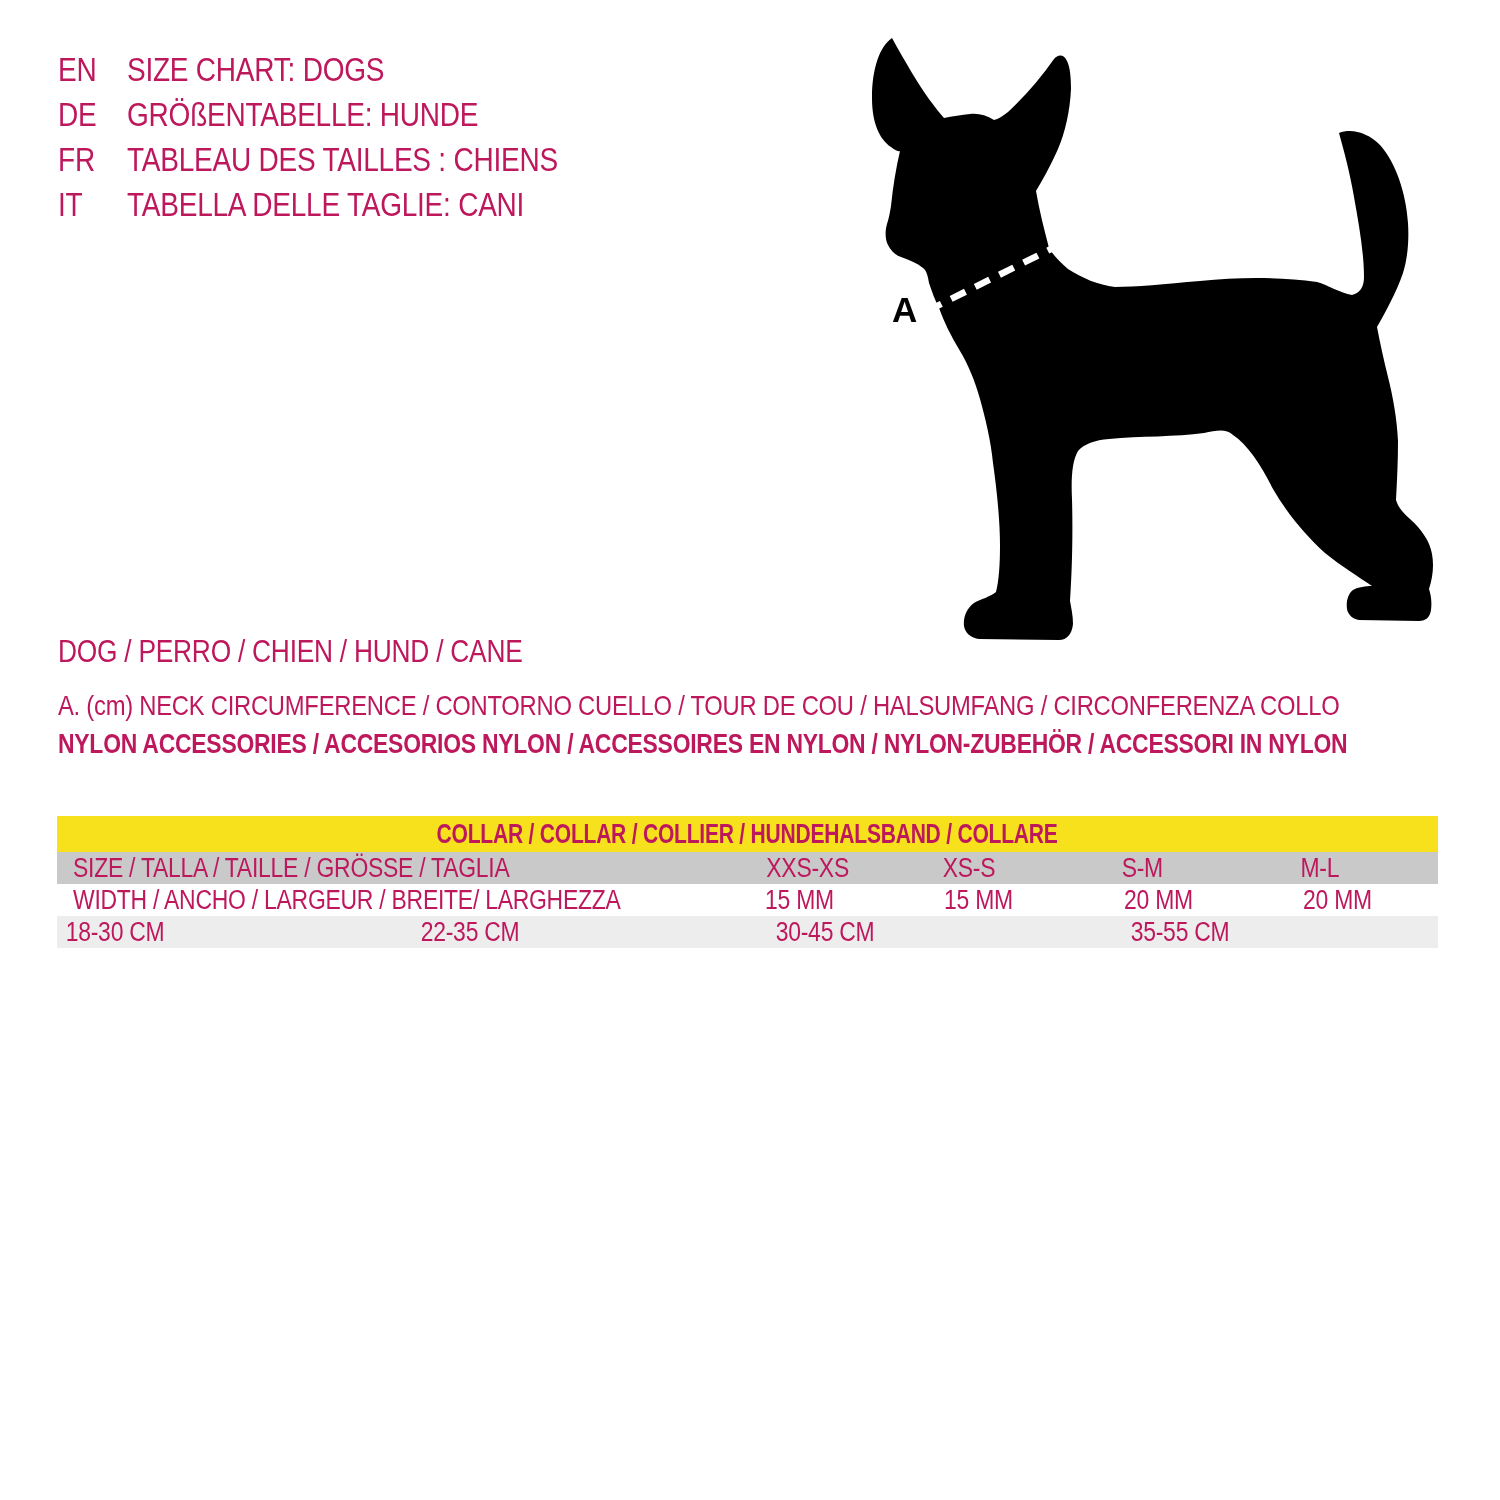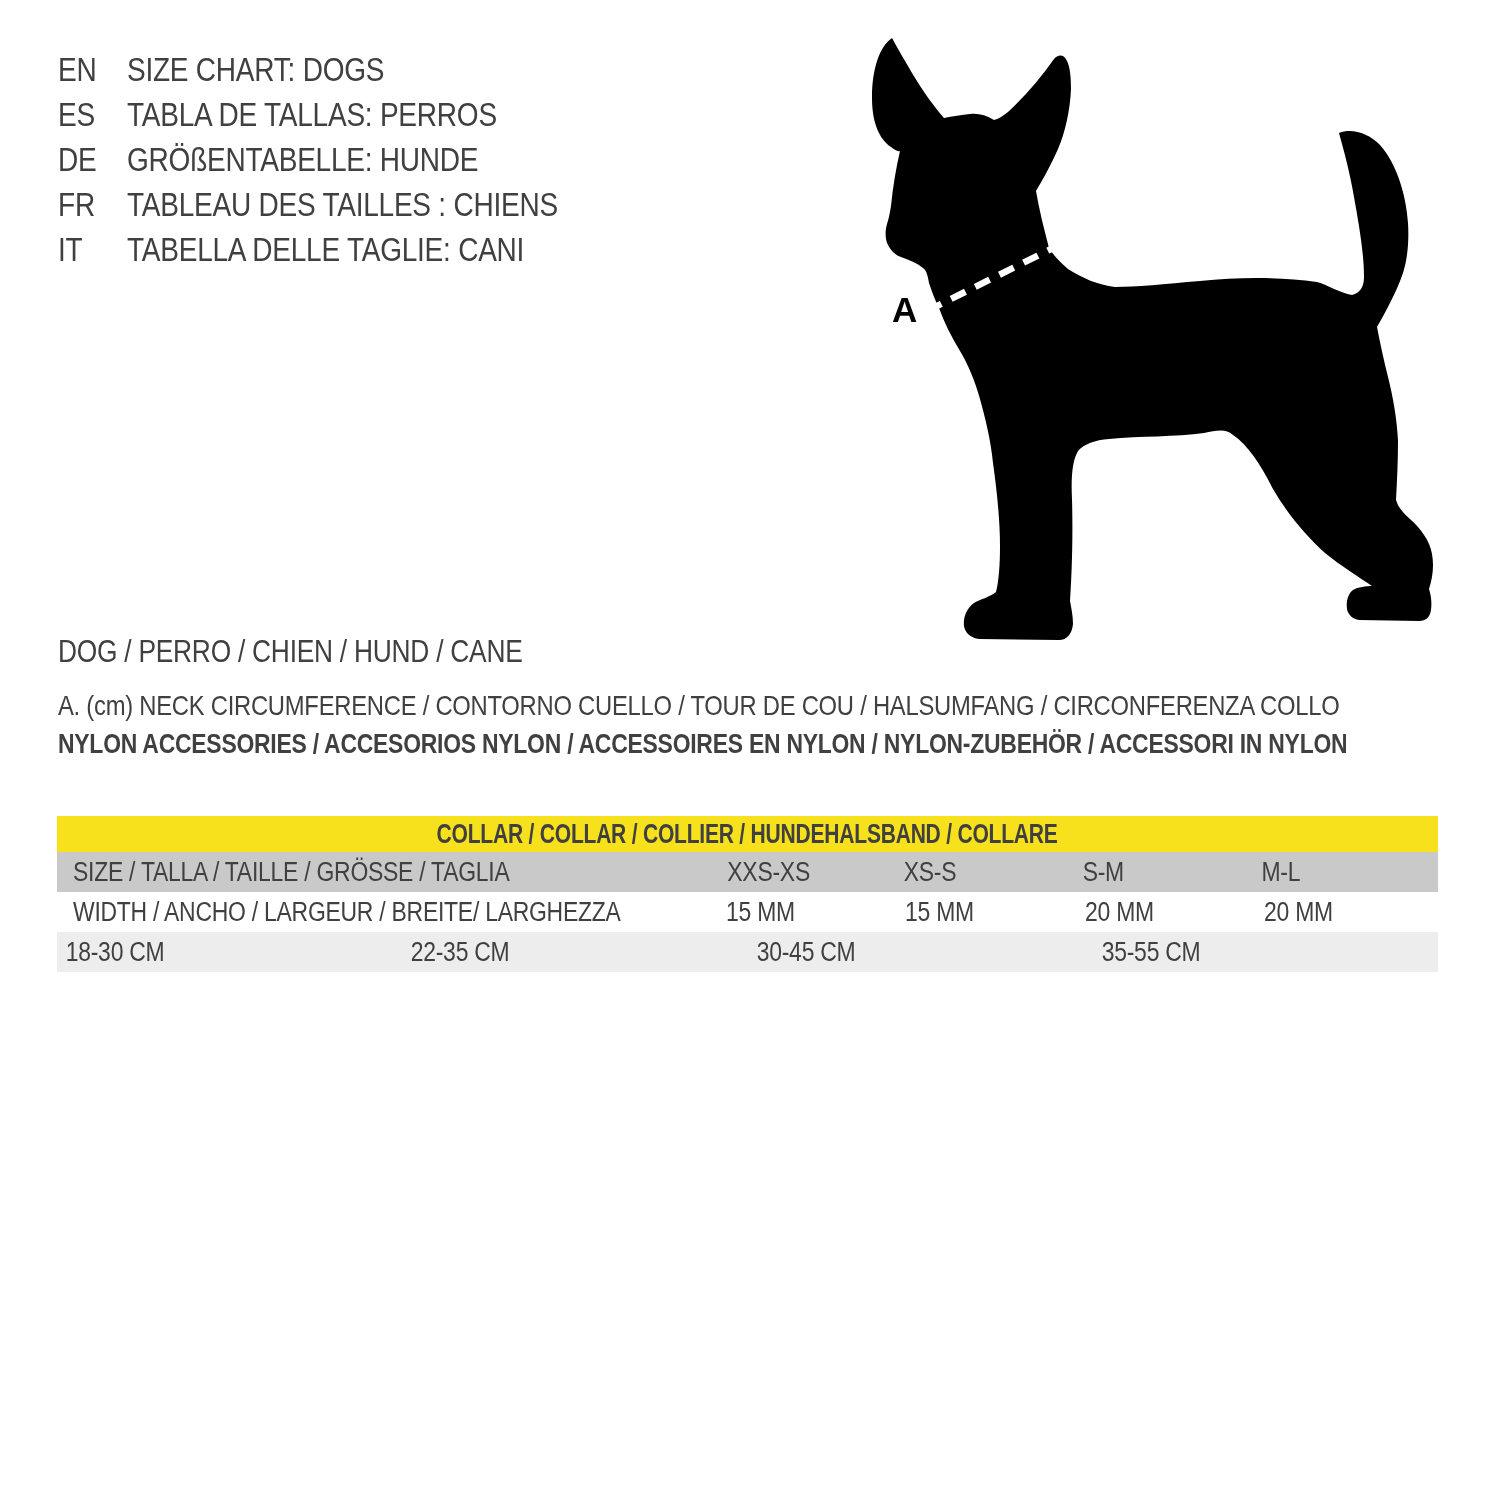--- a/index.html
+++ b/index.html
@@ -3,21 +3,21 @@
 <meta charset="utf-8">
 <style>
   html, body { margin: 0; padding: 0; background: #fff; }
   .page {
     position: relative;
     width: 1500px;
     height: 1500px;
     background: #ffffff;
     overflow: hidden;
     font-family: "Liberation Sans", "DejaVu Sans", sans-serif;
-    color: #404040;
+    color: #be185d;
   }
   
   .cond {
     display: inline-block;
     transform: scaleX(0.85);
     transform-origin: 0 50%;
     white-space: nowrap;
     letter-spacing: -0.3px;
   }
   .cond-c {
@@ -90,24 +90,25 @@
   }
   .t-header {
     height: 36px;
     display: flex;
     align-items: center;
     justify-content: center;
     font-size: 27px;
     font-weight: bold;
   }
   .t-row {
-    height: 40px;
+    height: 32px;
     display: flex;
     align-items: stretch;
     font-size: 27px;
+    gap: 39px;
   }
   .t-label {
     flex: 0 0 48%;
     display: flex;
     align-items: center;
     padding-left: 16px;
     box-sizing: border-box;
   }
   .t-cell {
     flex: 1;
@@ -118,24 +119,20 @@
 </style>
 </head>
 <body>
 
 <div class="page">
 
   <div class="lang-block">
     <div class="lang-row">
       <span class="lang-code"><span class="cond">EN</span></span>
       <span class="cond">SIZE CHART: DOGS</span>
-    </div>
-    <div class="lang-row">
-      <span class="lang-code"><span class="cond">ES</span></span>
-      <span class="cond">TABLA DE TALLAS: PERROS</span>
     </div>
     <div class="lang-row">
       <span class="lang-code"><span class="cond">DE</span></span>
       <span class="cond">GRÖßENTABELLE: HUNDE</span>
     </div>
     <div class="lang-row">
       <span class="lang-code"><span class="cond">FR</span></span>
       <span class="cond">TABLEAU DES TAILLES : CHIENS</span>
     </div>
     <div class="lang-row">

